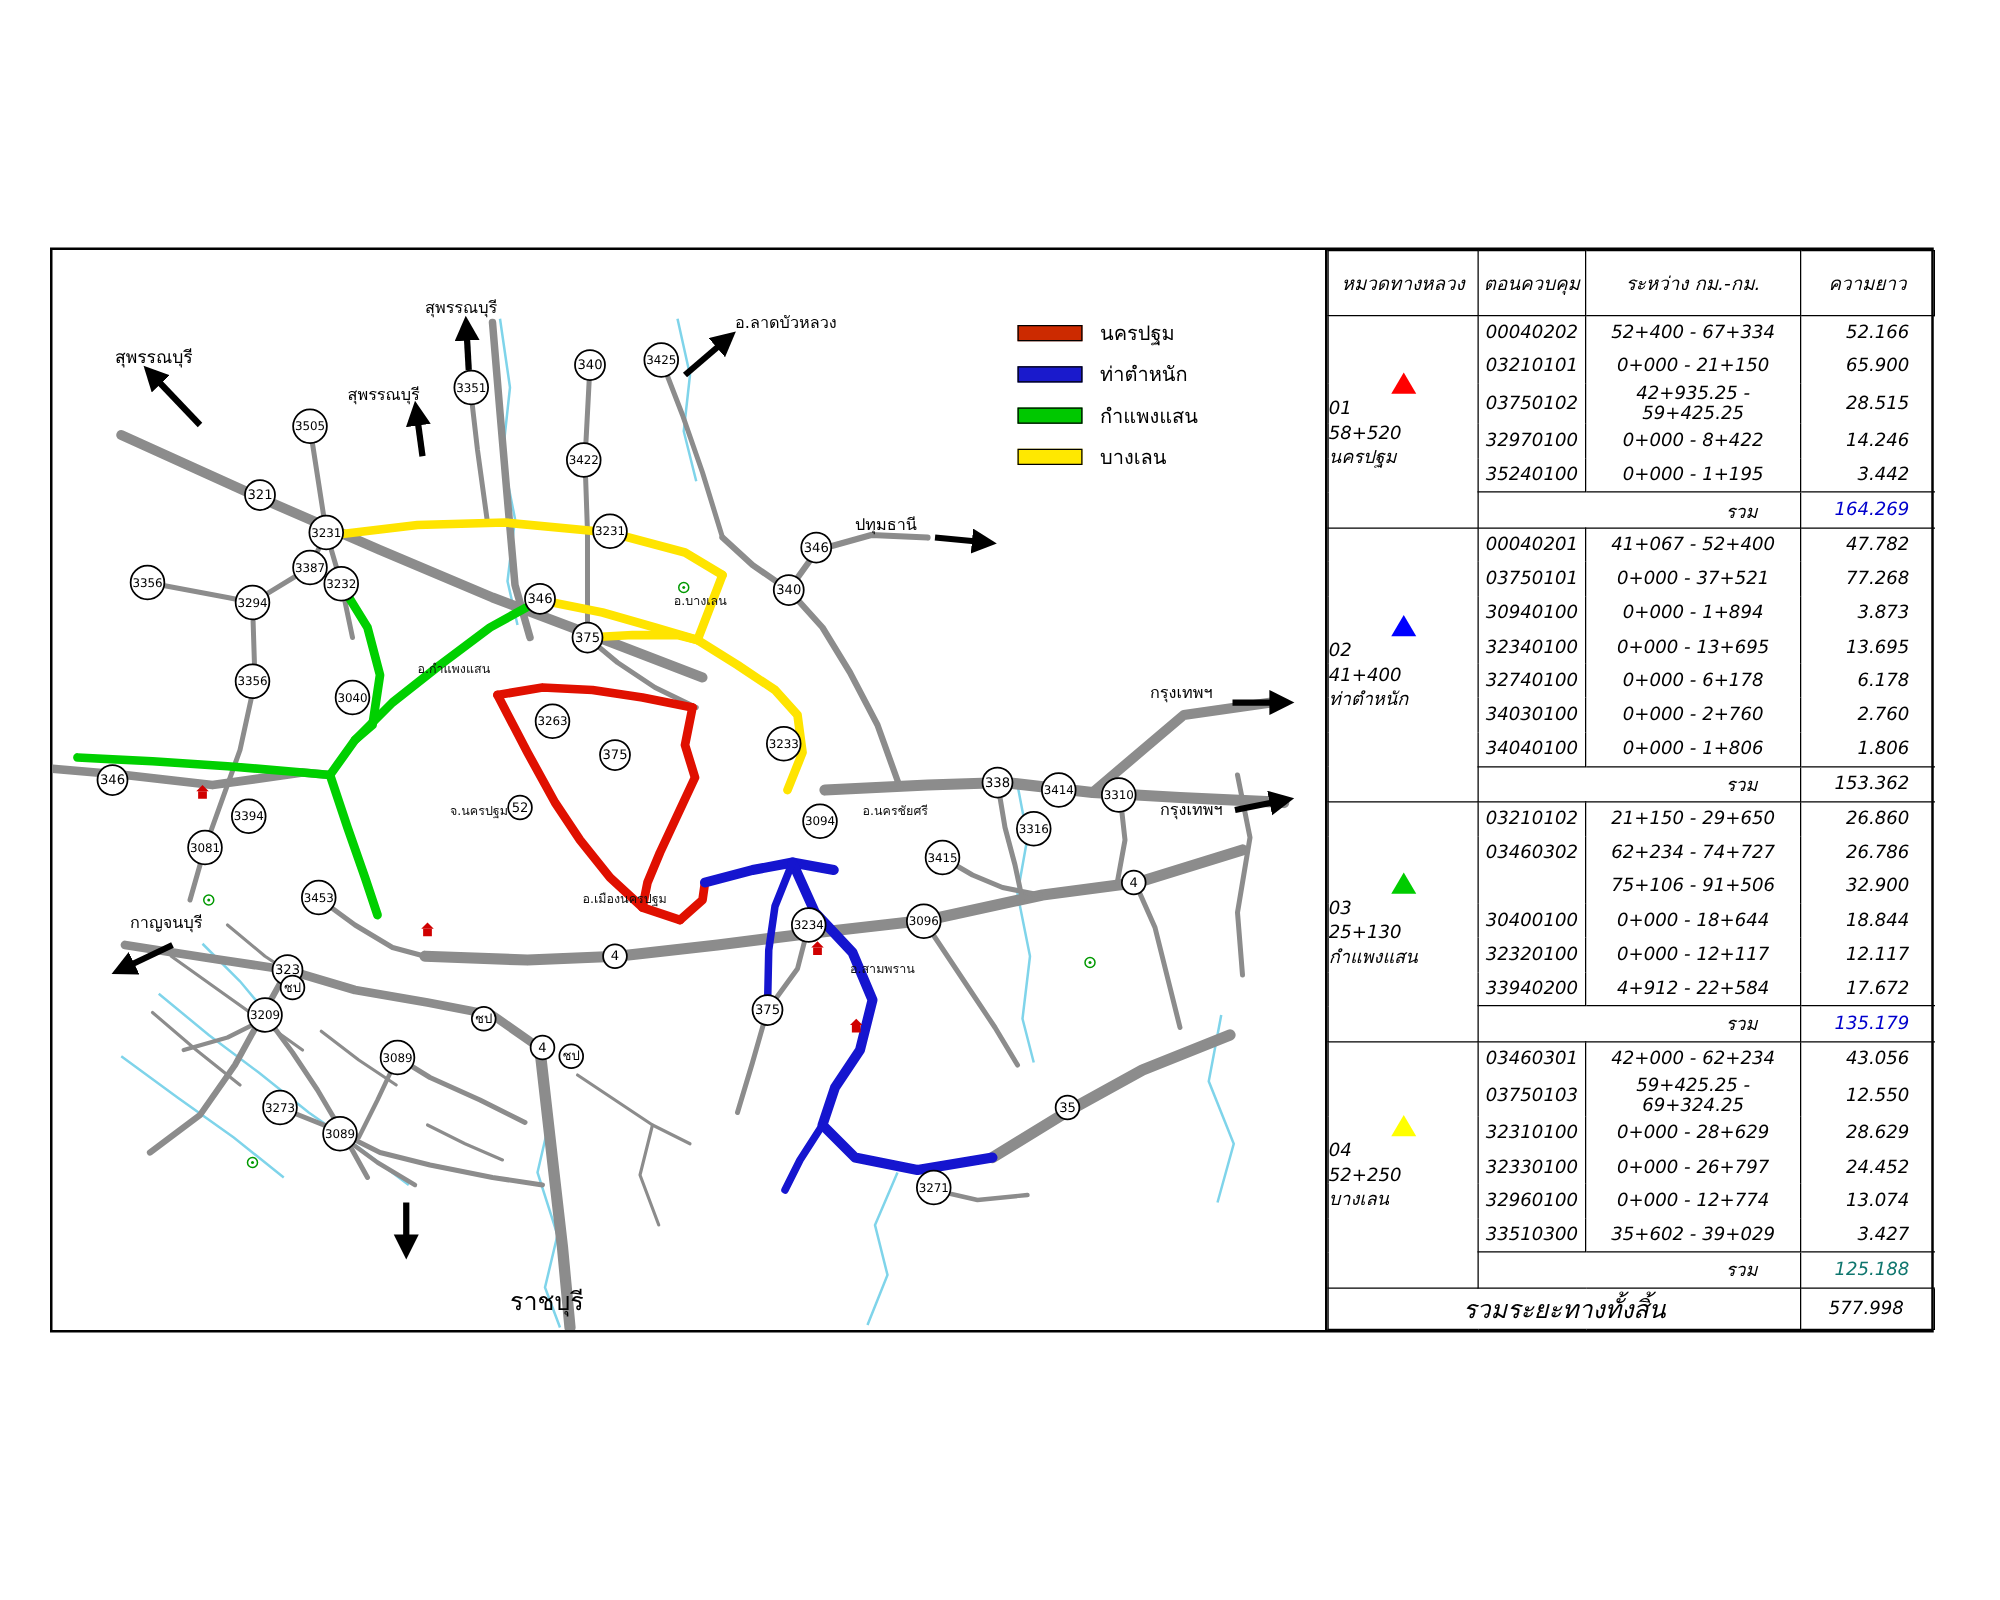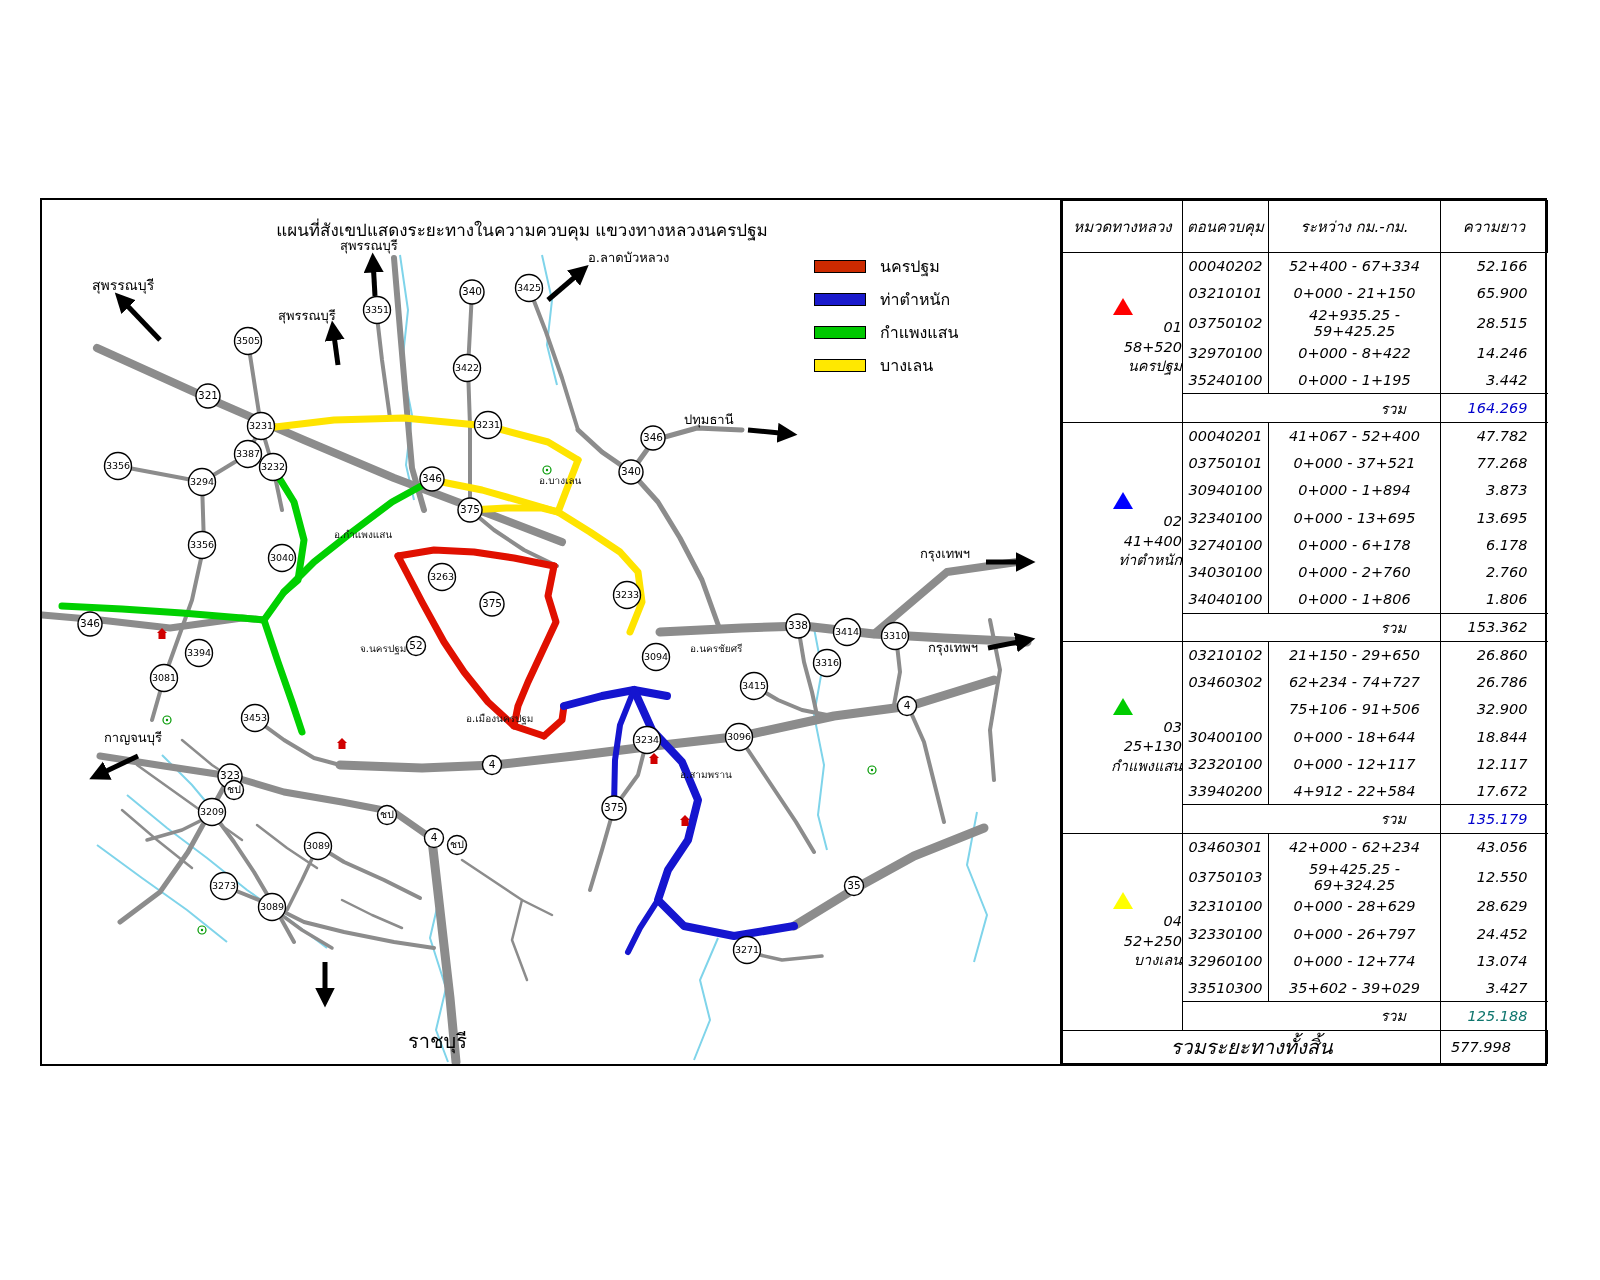--- a/index.html
+++ b/index.html
@@ -15,30 +15,30 @@
   .legend-swatch { width:52px; height:13px; border:1px solid #000; }
   .legend-label { margin-left:14px; font-size:16px; color:#000; }
   .table-area { position:absolute; left:1018px; top:0; width:487px; height:864px;
     border-left:2px solid #000; }
   table { width:100%; height:100%; border-collapse:collapse; table-layout:fixed;font-style:italic; }
   th { border:1px solid #000; font-weight:normal; font-size:15px; height:52px; text-align:center; }
   td { font-size:14.5px; color:#000; }
   td.c-code { border-left:1px solid #000; border-right:1px solid #000; text-align:center; height:27px; }
   td.c-range { border-right:1px solid #000; text-align:center; }
   td.c-len { text-align:right; padding-right:20px;margin-top:44px; }
-  td.group-cell { border:1px solid #000; text-align:right; vertical-align:middle; }
+  td.group-cell { border:1px solid #000; text-align:left; vertical-align:middle; }
   .tri { width:0; height:0; border-left:10px solid transparent; border-right:10px solid transparent;
     border-bottom:17px solid #f00; margin:0 auto 3px auto; }
   .gc { font-size:14.5px; line-height:1.35; }
   tr.total-row td { border-top:1px solid #000; border-bottom:1px solid #000; height:28px; }
   td.total-label { text-align:right; padding-right:34px; border-right:1px solid #000; }
   td.total-value { text-align:right; padding-right:20px; font-weight:normal; }
   tr.footer-row td { border:1px solid #000; height:28px; }
   td.footer-label { text-align:center; font-size:20px; }
-  td.footer-value { text-align:right; padding-right:36px; }
+  td.footer-value { text-align:right; padding-right:24px; }
   svg text { font-family:"DejaVu Sans", sans-serif; }
 </style>
 </head>
 <body>
 
 <div class="frame">
 
   <div class="map-area">
     <svg width="1018" height="864" viewBox="0 0 1018 864">
       <defs>
@@ -382,21 +382,20 @@
             <circle cx="345" cy="615" r="9.5" fill="#fff" stroke="#000" stroke-width="1.4"></circle>
             <text x="345" y="618.4" text-anchor="middle" font-size="10.5" fill="#000">ชป</text>
           </g>
           <g>
             <circle cx="415" cy="645" r="9.5" fill="#fff" stroke="#000" stroke-width="1.4"></circle>
             <text x="415" y="648.4" text-anchor="middle" font-size="10.5" fill="#000">ชป</text>
           </g>
         </g>
     </svg>
 
-    <div class="map-title">แผนที่สังเขปแสดงระยะทางในความควบคุม      แขวงทางหลวงนครปฐม</div>
     <div class="legend" id="legend">
         <div class="legend-row">
           <div class="legend-swatch" style="background:#cc2a00"></div>
           <span class="legend-label">นครปฐม</span>
         </div>
         <div class="legend-row">
           <div class="legend-swatch" style="background:#1a1acc"></div>
           <span class="legend-label">ท่าตำหนัก</span>
         </div>
         <div class="legend-row">

